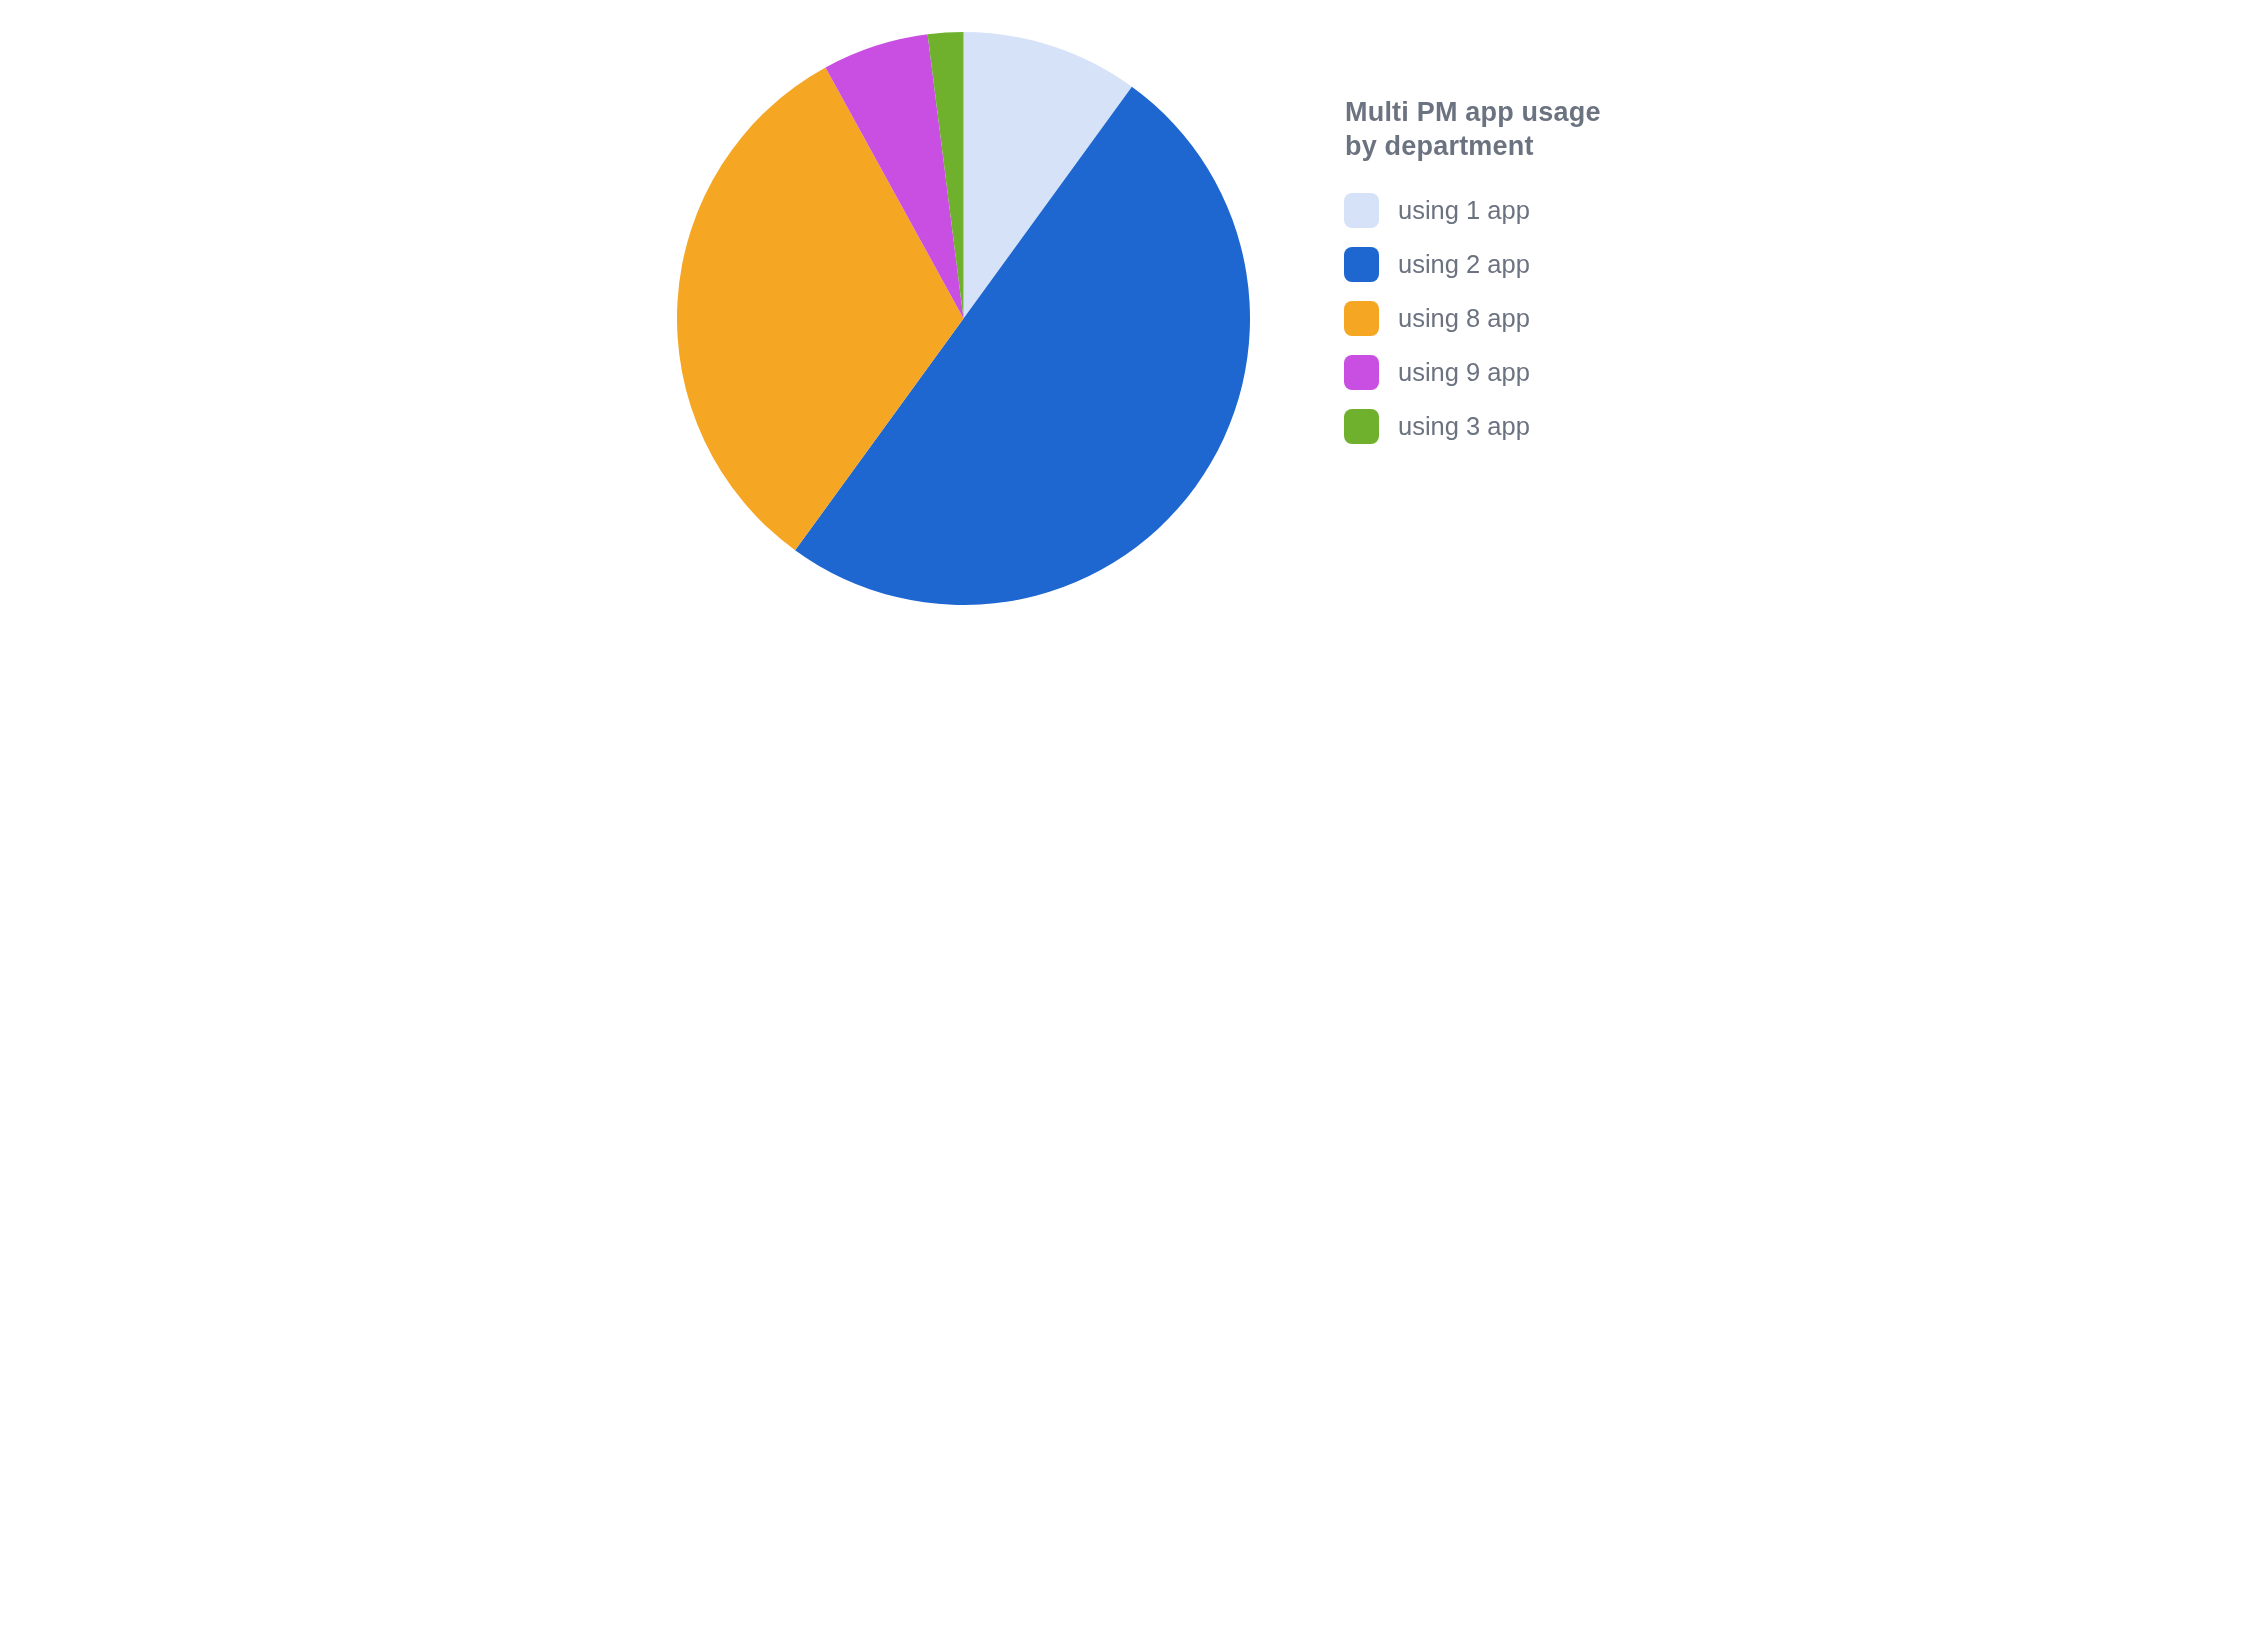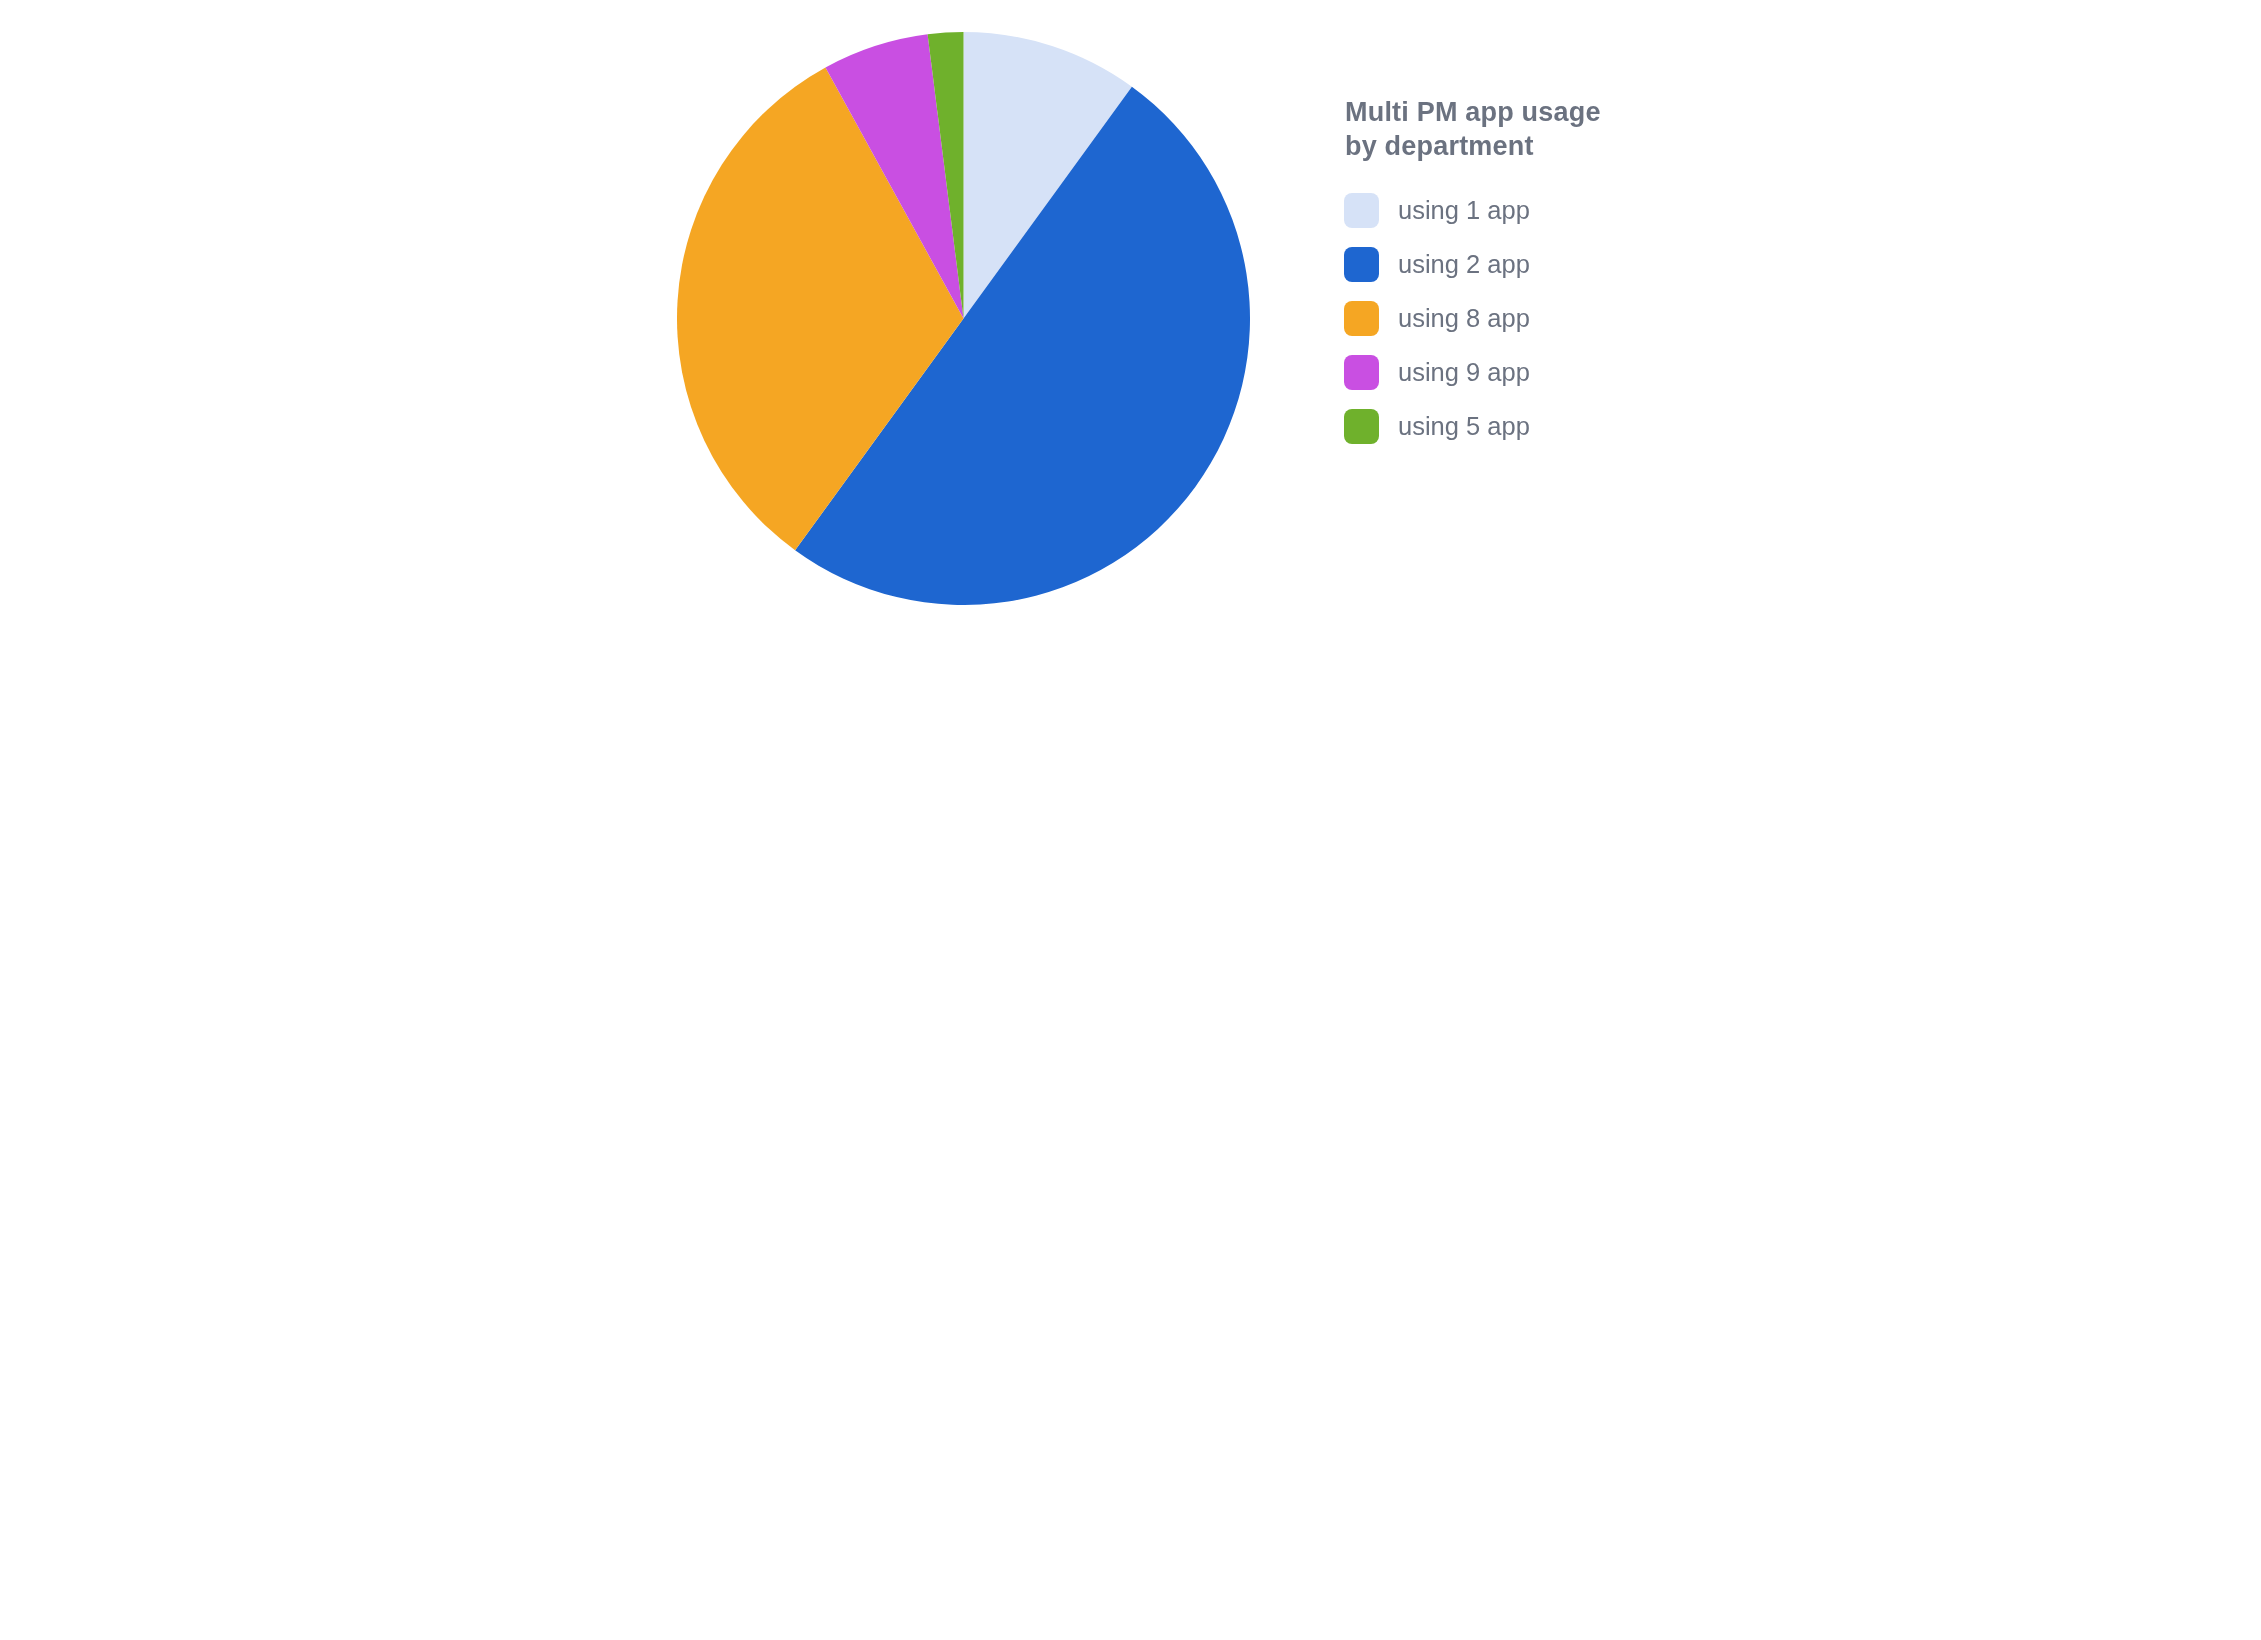--- a/index.html
+++ b/index.html
@@ -106,20 +106,20 @@
         <div class="legend-item">
           <div class="legend-swatch" style="background: rgb(245, 166, 35);"></div>
           <div class="legend-label">using 8 app</div>
         </div>
         <div class="legend-item">
           <div class="legend-swatch" style="background: rgb(201, 79, 226);"></div>
           <div class="legend-label">using 9 app</div>
         </div>
         <div class="legend-item">
           <div class="legend-swatch" style="background: rgb(111, 177, 44);"></div>
-          <div class="legend-label">using 5 app</div>
+          <div class="legend-label">using 3 app</div>
         </div>
       </div>
   </div>
 
 
 </div>
 
 
 </body></html>

